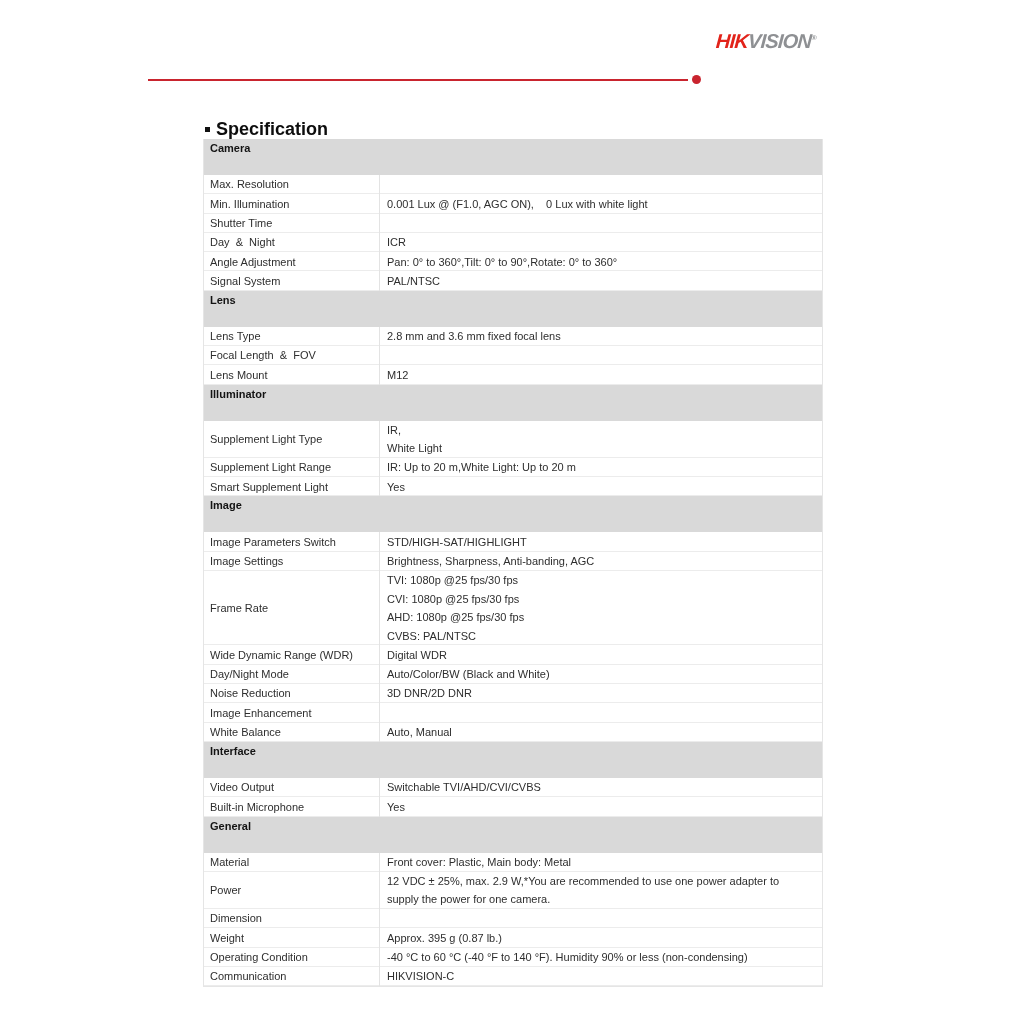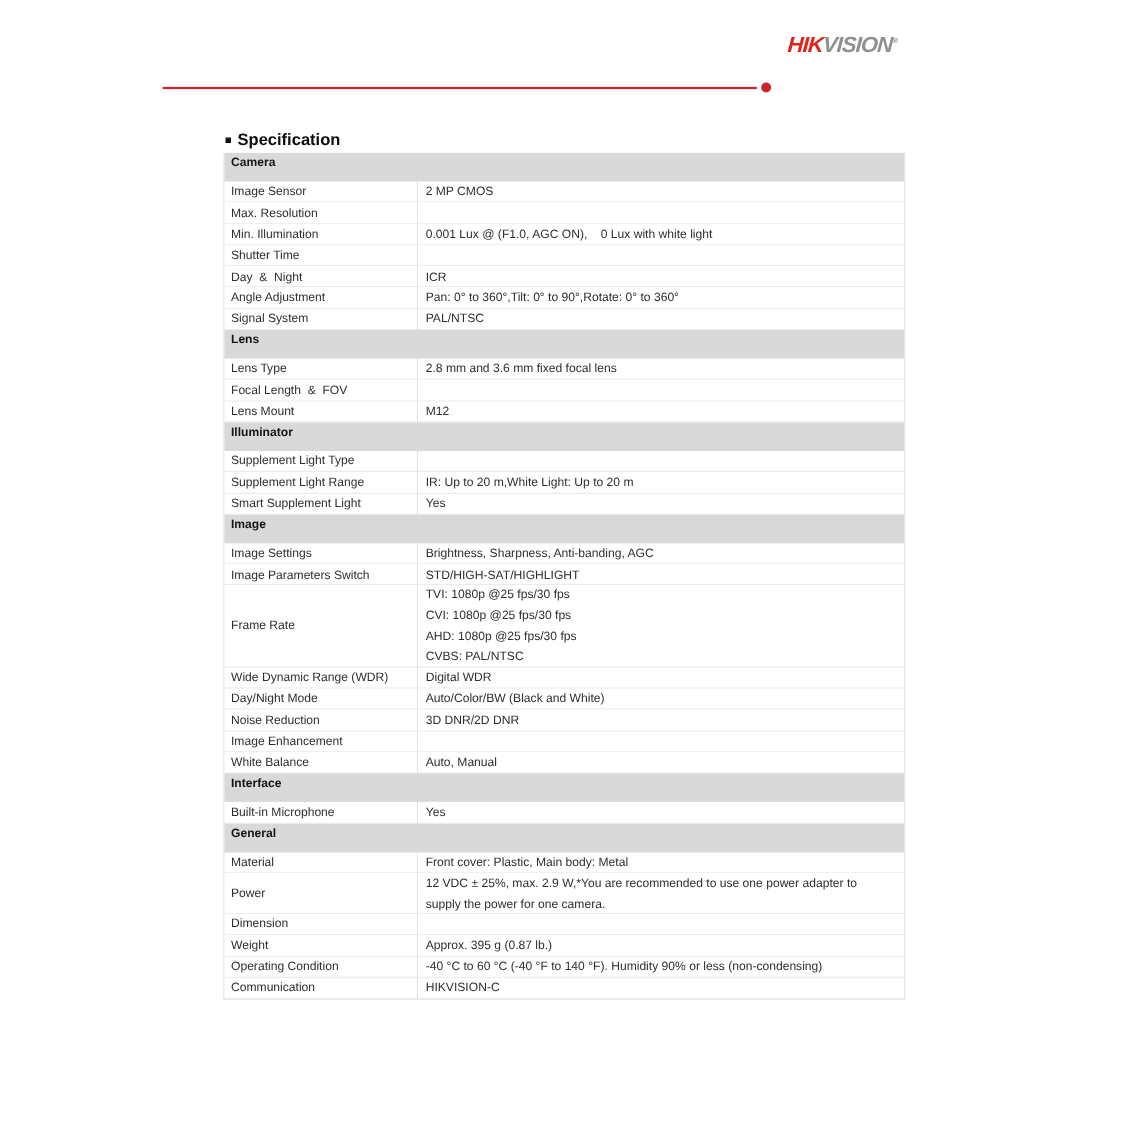--- a/index.html
+++ b/index.html
@@ -57,41 +57,41 @@
   }
   
   .spec-title {
     position: absolute;
     left: 205px;
     top: 119px;
     display: flex;
     align-items: center;
     gap: 6px;
     font-weight: bold;
-    font-size: 15px;
+    font-size: 18px;
     color: #0d0d0d;
   }
   .spec-title .bullet {
     width: 5px;
     height: 5px;
     background: #111111;
     display: inline-block;
   }
   
   .spec-table {
     position: absolute;
     left: 203px;
     top: 139px;
     width: 618px;
     border: 1px solid #e5e5e5;
     border-top: none;
     background: #ffffff;
   }
   .sec-header {
-    height: 26px;
+    height: 36px;
     line-height: 19.3px;
     background: var(--section-header-bg);
     font-weight: bold;
     font-size: 11px;
     color: #141414;
     padding-left: 6px;
   }
   .row {
     display: flex;
     align-items: stretch;
@@ -132,24 +132,20 @@
 
   <div class="spec-title">
     <span class="bullet"></span>
     <span>Specification</span>
   </div>
 
   <div class="spec-table">
 
     <div class="sec-header">Camera</div>
     <div class="row">
-      <div class="cell label">Image Sensor</div>
-      <div class="cell value">2 MP CMOS</div>
-    </div>
-    <div class="row">
       <div class="cell label">Max. Resolution</div>
     </div>
     <div class="row">
       <div class="cell label">Min. Illumination</div>
       <div class="cell value">0.001 Lux @ (F1.0, AGC ON),    0 Lux with white light</div>
     </div>
     <div class="row">
       <div class="cell label">Shutter Time</div>
     </div>
     <div class="row">
@@ -174,38 +170,40 @@
       <div class="cell label">Focal Length  &amp;  FOV</div>
     </div>
     <div class="row">
       <div class="cell label">Lens Mount</div>
       <div class="cell value">M12</div>
     </div>
 
     <div class="sec-header">Illuminator</div>
     <div class="row">
       <div class="cell label">Supplement Light Type</div>
+      <div class="cell value">IR,
+White Light</div>
     </div>
     <div class="row">
       <div class="cell label">Supplement Light Range</div>
       <div class="cell value">IR: Up to 20 m,White Light: Up to 20 m</div>
     </div>
     <div class="row">
       <div class="cell label">Smart Supplement Light</div>
       <div class="cell value">Yes</div>
     </div>
 
     <div class="sec-header">Image</div>
     <div class="row">
+      <div class="cell label">Image Parameters Switch</div>
+      <div class="cell value">STD/HIGH-SAT/HIGHLIGHT</div>
+    </div>
+    <div class="row">
       <div class="cell label">Image Settings</div>
       <div class="cell value">Brightness, Sharpness, Anti-banding, AGC</div>
-    </div>
-    <div class="row">
-      <div class="cell label">Image Parameters Switch</div>
-      <div class="cell value">STD/HIGH-SAT/HIGHLIGHT</div>
     </div>
     <div class="row">
       <div class="cell label">Frame Rate</div>
       <div class="cell value">TVI: 1080p @25 fps/30 fps
 CVI: 1080p @25 fps/30 fps
 AHD: 1080p @25 fps/30 fps
 CVBS: PAL/NTSC</div>
     </div>
     <div class="row">
       <div class="cell label">Wide Dynamic Range (WDR)</div>
@@ -222,20 +220,24 @@
     <div class="row">
       <div class="cell label">Image Enhancement</div>
     </div>
     <div class="row">
       <div class="cell label">White Balance</div>
       <div class="cell value">Auto, Manual</div>
     </div>
 
     <div class="sec-header">Interface</div>
     <div class="row">
+      <div class="cell label">Video Output</div>
+      <div class="cell value">Switchable TVI/AHD/CVI/CVBS</div>
+    </div>
+    <div class="row">
       <div class="cell label">Built-in Microphone</div>
       <div class="cell value">Yes</div>
     </div>
 
     <div class="sec-header">General</div>
     <div class="row">
       <div class="cell label">Material</div>
       <div class="cell value">Front cover: Plastic, Main body: Metal</div>
     </div>
     <div class="row">

